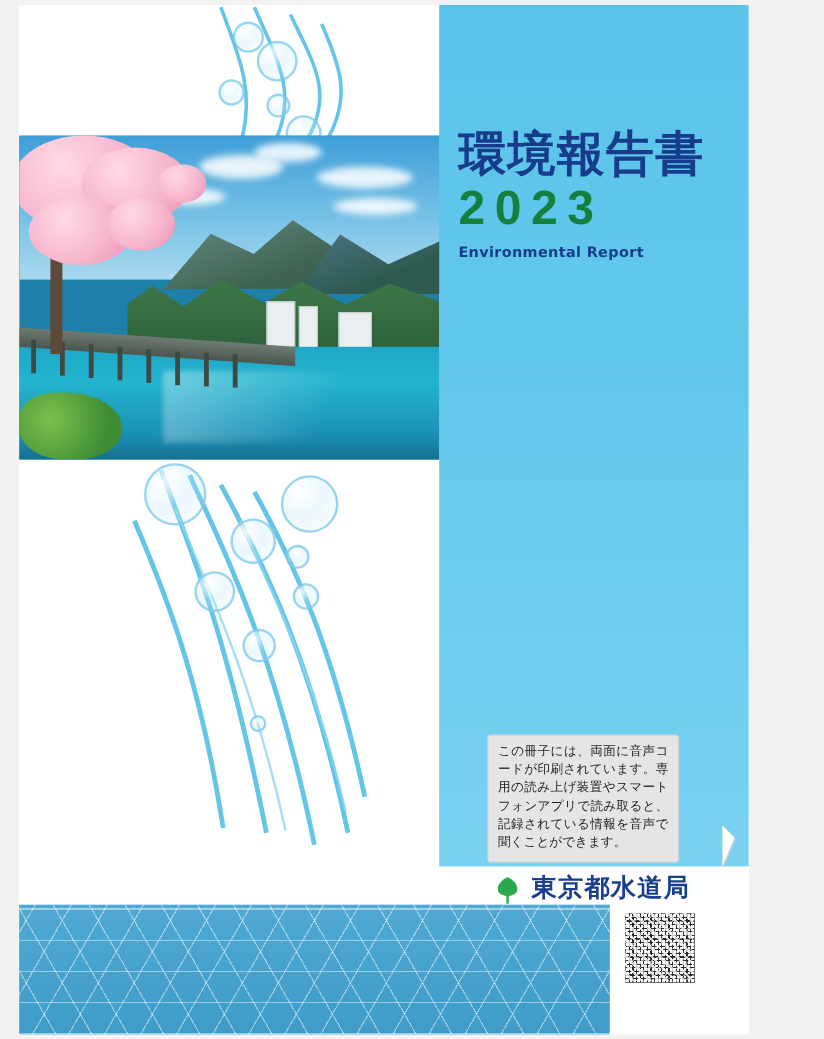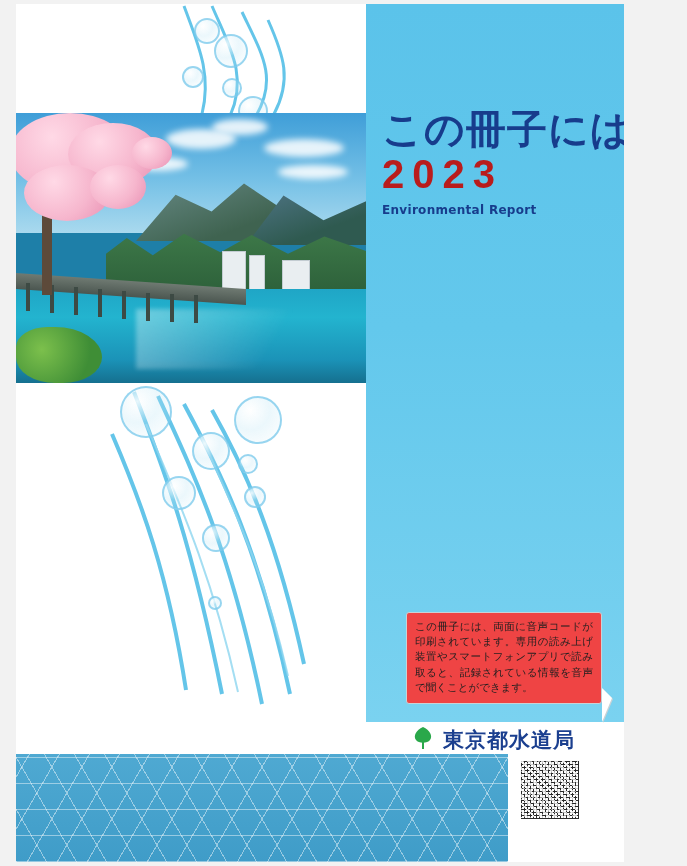--- a/index.html
+++ b/index.html
@@ -141,21 +141,21 @@
     color: #173c8c;
     letter-spacing: 1px;
     line-height: 1.08;
     margin: 0;
     white-space: nowrap;
   }
   .title-year {
     font-family: "Liberation Sans", sans-serif;
     font-size: 40px;
     font-weight: bold;
-    color: #b91c1c;
+    color: #15803d;
     letter-spacing: 8px;
     line-height: 1.05;
     margin: 2px 0 0 0;
   }
   .title-en {
     font-family: "DejaVu Sans", sans-serif;
     font-size: 12px;
     font-weight: bold;
     color: #173c8c;
     letter-spacing: 0.3px;
@@ -171,22 +171,22 @@
     font-size: 22px;
     font-weight: bold;
     background: rgba(255,255,255,0.10);
     letter-spacing: 2px;
   }
   
   .callout {
     position: absolute;
     left: 390px;
     top: 608px;
-    width: 196px;
-    background: #ef4444;
+    width: 160px;
+    background: #e5e5e5;
     border: 1px solid #c9d2d6;
     border-radius: 3px;
     padding: 6px 8px 8px 8px;
     box-sizing: border-box;
   }
   .callout p {
     margin: 0;
     font-family: "DejaVu Sans", sans-serif;
     font-size: 10.5px;
     line-height: 1.45;
@@ -213,21 +213,21 @@
     font-size: 16.5px;
     font-weight: bold;
     color: #173c8c;
     letter-spacing: 0.5px;
   }
   .brand {
     position: absolute;
     left: 396px;
     top: 722px;
     display: flex;
-    align-items: flex-start;
+    align-items: flex-end;
     gap: 9px;
   }
   .brand-mark {
     width: 22px; height: 24px;
     position: relative;
   }
   .brand-name {
     font-family: "DejaVu Sans", sans-serif;
     font-size: 21px;
     font-weight: bold;
@@ -346,21 +346,21 @@
     <div class="trunk" style="left:26px; top:96px; width:10px; height:86px;"></div>
     <div class="cherry" style="left:-6px; top:0px; width:120px; height:80px;"></div>
     <div class="cherry" style="left:52px; top:10px; width:90px; height:62px;"></div>
     <div class="cherry" style="left:8px; top:52px; width:86px; height:56px;"></div>
     <div class="cherry" style="left:74px; top:52px; width:56px; height:44px;"></div>
     <div class="cherry" style="left:116px; top:24px; width:40px; height:32px;"></div>
     <div class="greenleft"></div>
   </div>
 
   <div class="title-block">
-    <h1 class="title-jp">この冊子には</h1>
+    <h1 class="title-jp">環境報告書</h1>
     <div class="title-year">2023</div>
     <div class="title-en">Environmental Report</div>
   </div>
 
   <div class="callout">
     <p>この冊子には、両面に音声コードが印刷されています。専用の読み上げ装置やスマートフォンアプリで読み取ると、記録されている情報を音声で聞くことができます。</p>
   </div>
   <div class="callout-tail"></div>
 
 

